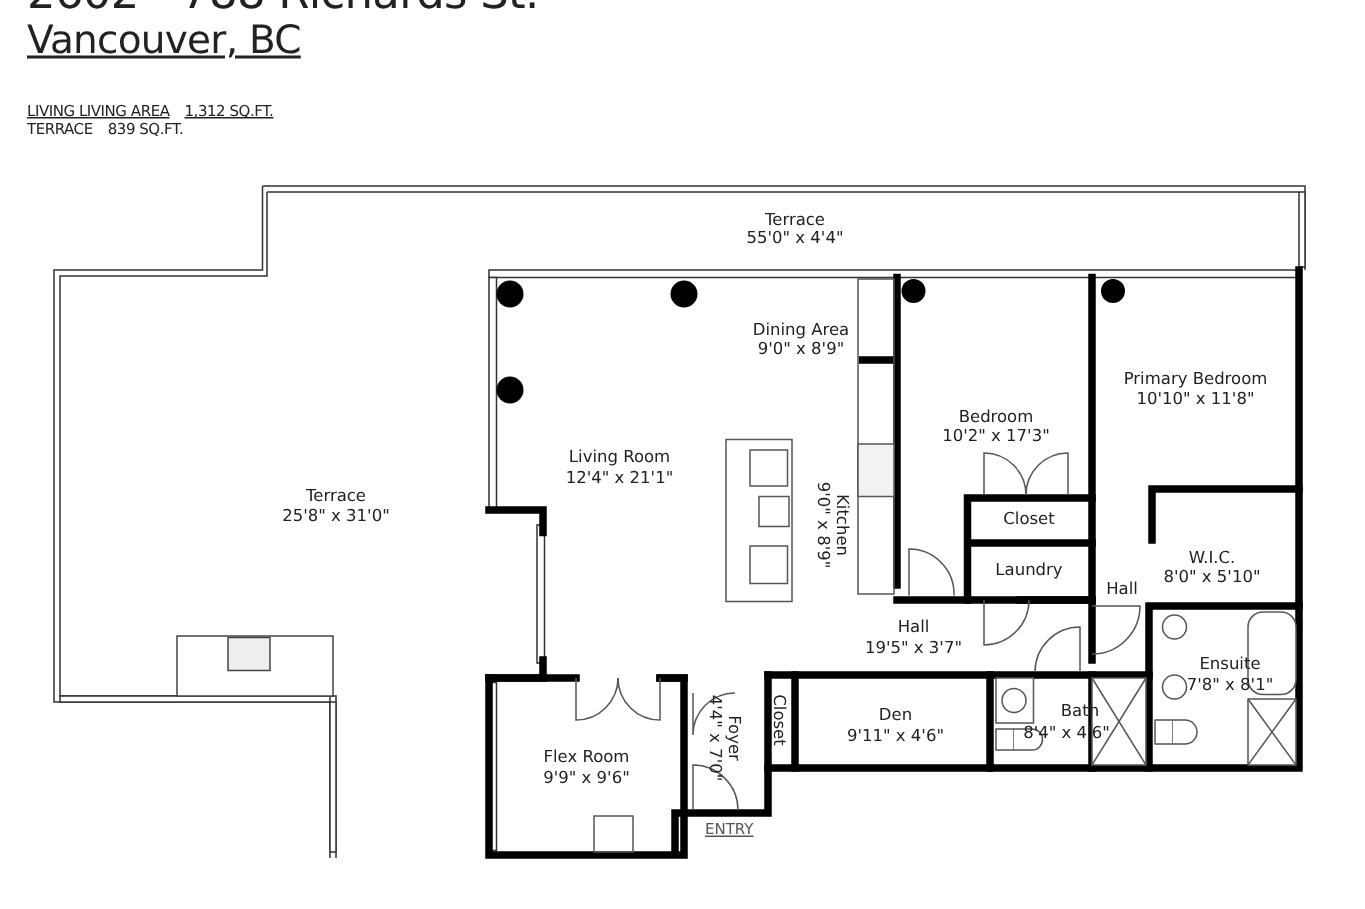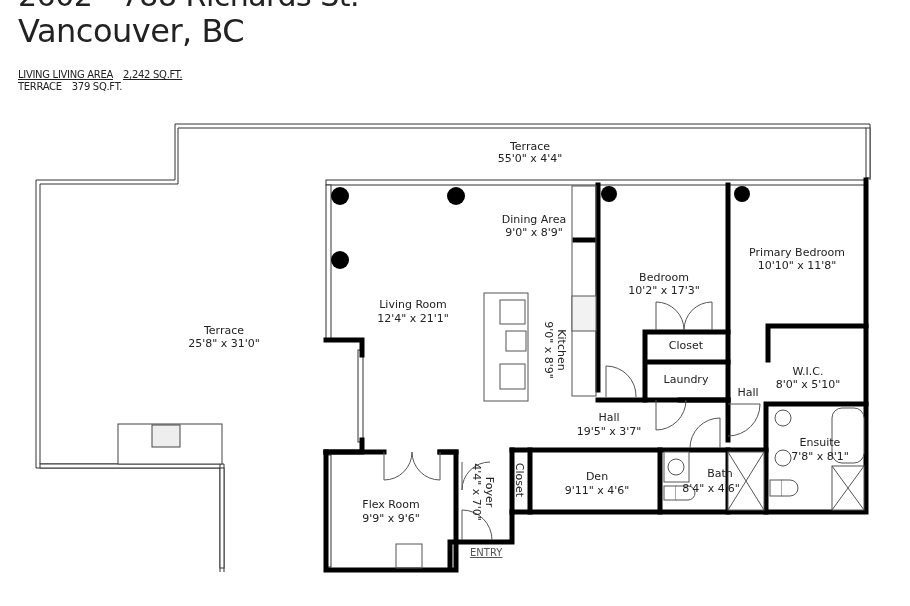--- a/index.html
+++ b/index.html
@@ -1,33 +1,33 @@
 <!DOCTYPE html>
 <html><head>
 <meta charset="utf-8">
 <style>
   html, body { margin:0; padding:0; background:#fff; }
   body { width:910px; height:606px; position:relative; overflow:hidden; font-family:"DejaVu Sans", sans-serif; color:#222; }
   .title1 { position:absolute; left:18px; top:-22px; font-size:30px; font-weight:400; color:#222; white-space:nowrap; font-family:"DejaVu Sans", sans-serif; letter-spacing:-0.5px; }
-  .title2 { position:absolute; left:18px; top:12px; font-size:32px; color:#222; white-space:nowrap; letter-spacing:-0.5px; }
+  .title2 { position:absolute; left:18px; top:12px; font-size:26px; color:#222; white-space:nowrap; letter-spacing:-0.5px;text-decoration:underline; }
   .area { position:absolute; left:18px; top:69px; font-size:10px; line-height:12px; color:#222; letter-spacing:-0.3px; }
   .area .row1 { text-decoration:underline; }
   .area span.v { margin-left:10px; }
   svg { position:absolute; left:0; top:0; }
   .lbl { font-family:"DejaVu Sans", sans-serif; font-size:11px; fill:#222; text-anchor:middle; }
   .entry { font-family:"DejaVu Sans", sans-serif; font-size:10px; fill:#555; text-decoration:underline; }
 </style>
 </head>
 <body>
 
 <div class="title1">2602 - 788 Richards St.</div>
 <div class="title2">Vancouver, BC</div>
 <div class="area">
-  <div class="row1"><span>LIVING LIVING AREA</span><span class="v">2,242 SQ.FT.</span></div>
-  <div><span>TERRACE</span><span class="v">379 SQ.FT.</span></div>
+  <div class="row1"><span>LIVING LIVING AREA</span><span class="v">1,312 SQ.FT.</span></div>
+  <div><span>TERRACE</span><span class="v">839 SQ.FT.</span></div>
 </div>
 
 <svg width="910" height="606" viewBox="0 0 910 606">
 
   <g fill="none" stroke="#333" stroke-width="1">
     <path d="M175,124 L870,124 L870,180 M178,128 L866,128"></path>
     <path d="M175,124 L175,180 L36,180 L36,468 L220,468 L220,572 M178,128 L178,184 L40,184 L40,464 L224,464 L224,572"></path>
   </g>
 
   <g stroke="#333" stroke-width="1" fill="#fff">

